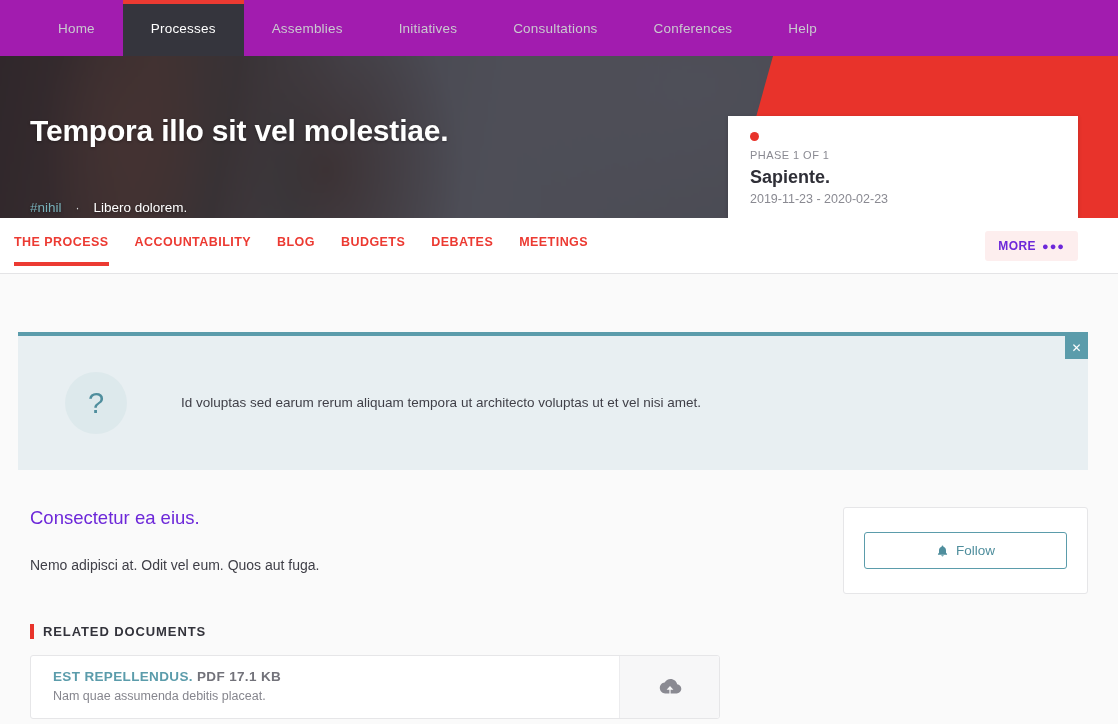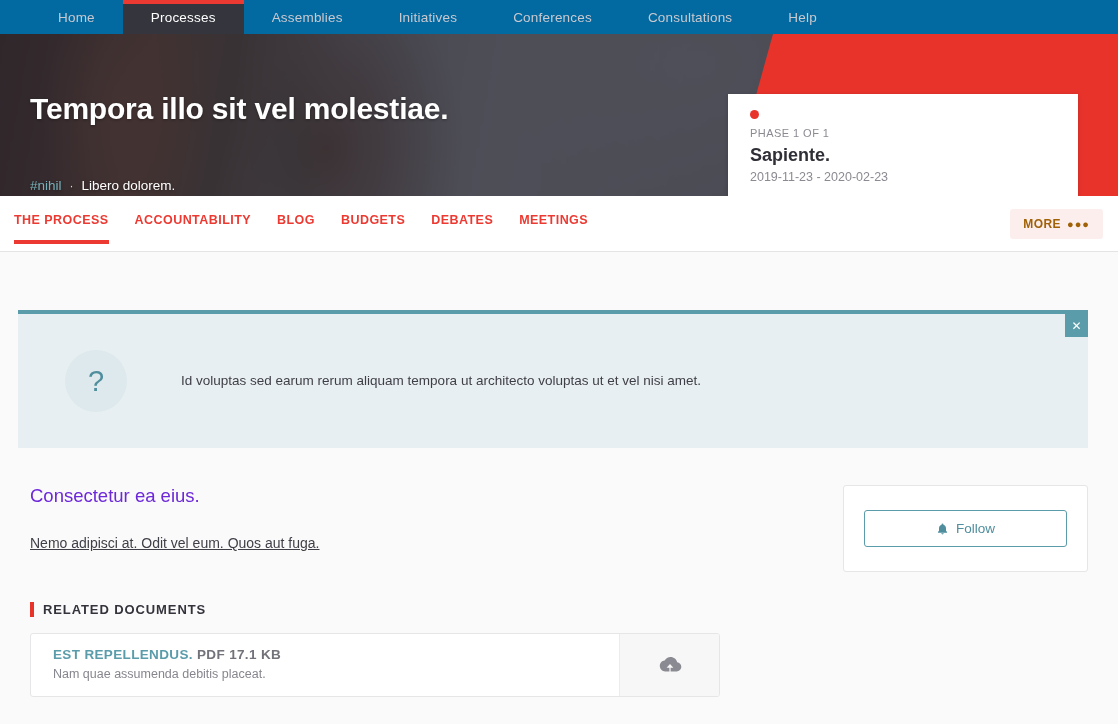--- a/index.html
+++ b/index.html
@@ -7,22 +7,22 @@
     width: 1118px; height: 724px;
     overflow: hidden;
     background: #fafafa;
     font-family: "Liberation Sans", sans-serif;
     -webkit-font-smoothing: antialiased;
   }
 
   
   .topbar {
     position: relative;
-    height: 34px;
-    background: #0369a1;
+    height: 56px;
+    background: #a21caf;
     display: flex;
     align-items: stretch;
     z-index: 40;
   }
   .nav-spacer { width: 30px; flex: none; }
   .nav-item {
     position: relative;
     display: flex;
     align-items: center;
     justify-content: center;
@@ -90,21 +90,21 @@
     letter-spacing: -.2px;
     text-shadow: 0 1px 3px rgba(0,0,0,.35);
   }
   .hero-meta {
     position: absolute;
     left: 30px; top: 144px;
     font-size: 13.5px;
     color: #ffffff;
     display: flex;
     align-items: baseline;
-    gap: 8px;
+    gap: 14px;
     text-shadow: 0 1px 3px rgba(0,0,0,.35);
   }
   .hero-tag { color: #78b0b9; }
   .hero-dot { color: #d8d8dc; font-size: 12px; }
 
   
   .phase-card {
     position: absolute;
     left: 728px; top: 60px;
     width: 350px; height: 150px;
@@ -163,24 +163,24 @@
   }
   .tab.active::after {
     content: "";
     position: absolute;
     left: 0; right: 0; bottom: -1px;
     height: 4px;
     background: #ec3a32;
   }
   .more-btn {
     position: absolute;
-    right: 15px; top: 50%;
+    right: 40px; top: 50%;
     transform: translateY(-50%);
     background: #fdeeee;
-    color: #a16207;
+    color: #6d28d9;
     border: none;
     border-radius: 3px;
     font-family: inherit;
     font-size: 12px;
     font-weight: bold;
     letter-spacing: .45px;
     padding: 8px 13px;
     cursor: pointer;
     display: flex;
     align-items: center;
@@ -248,21 +248,20 @@
 
   .main-heading {
     font-size: 18.5px;
     color: #6d28d9;
     margin-bottom: 25px;
   }
   .main-para {
     font-size: 14px;
     color: #3f3f47;
     line-height: 1.6;
-    text-decoration: underline;
   }
 
   .section-label {
     display: flex;
     align-items: center;
     gap: 9px;
     margin-top: 48px;
     margin-bottom: 16px;
     font-size: 13px;
     font-weight: bold;
@@ -357,24 +356,24 @@
   <div class="nav-item active">
     <span>Processes</span>
   </div>
   <div class="nav-item">
     <span>Assemblies</span>
   </div>
   <div class="nav-item">
     <span>Initiatives</span>
   </div>
   <div class="nav-item">
+    <span>Consultations</span>
+  </div>
+  <div class="nav-item">
     <span>Conferences</span>
-  </div>
-  <div class="nav-item">
-    <span>Consultations</span>
   </div>
   <div class="nav-item">
     <span>Help</span>
   </div>
 </div>
 
 <div class="hero">
   <div class="hero-photo"></div>
   <div class="hero-red"></div>
   <div class="hero-inner">

